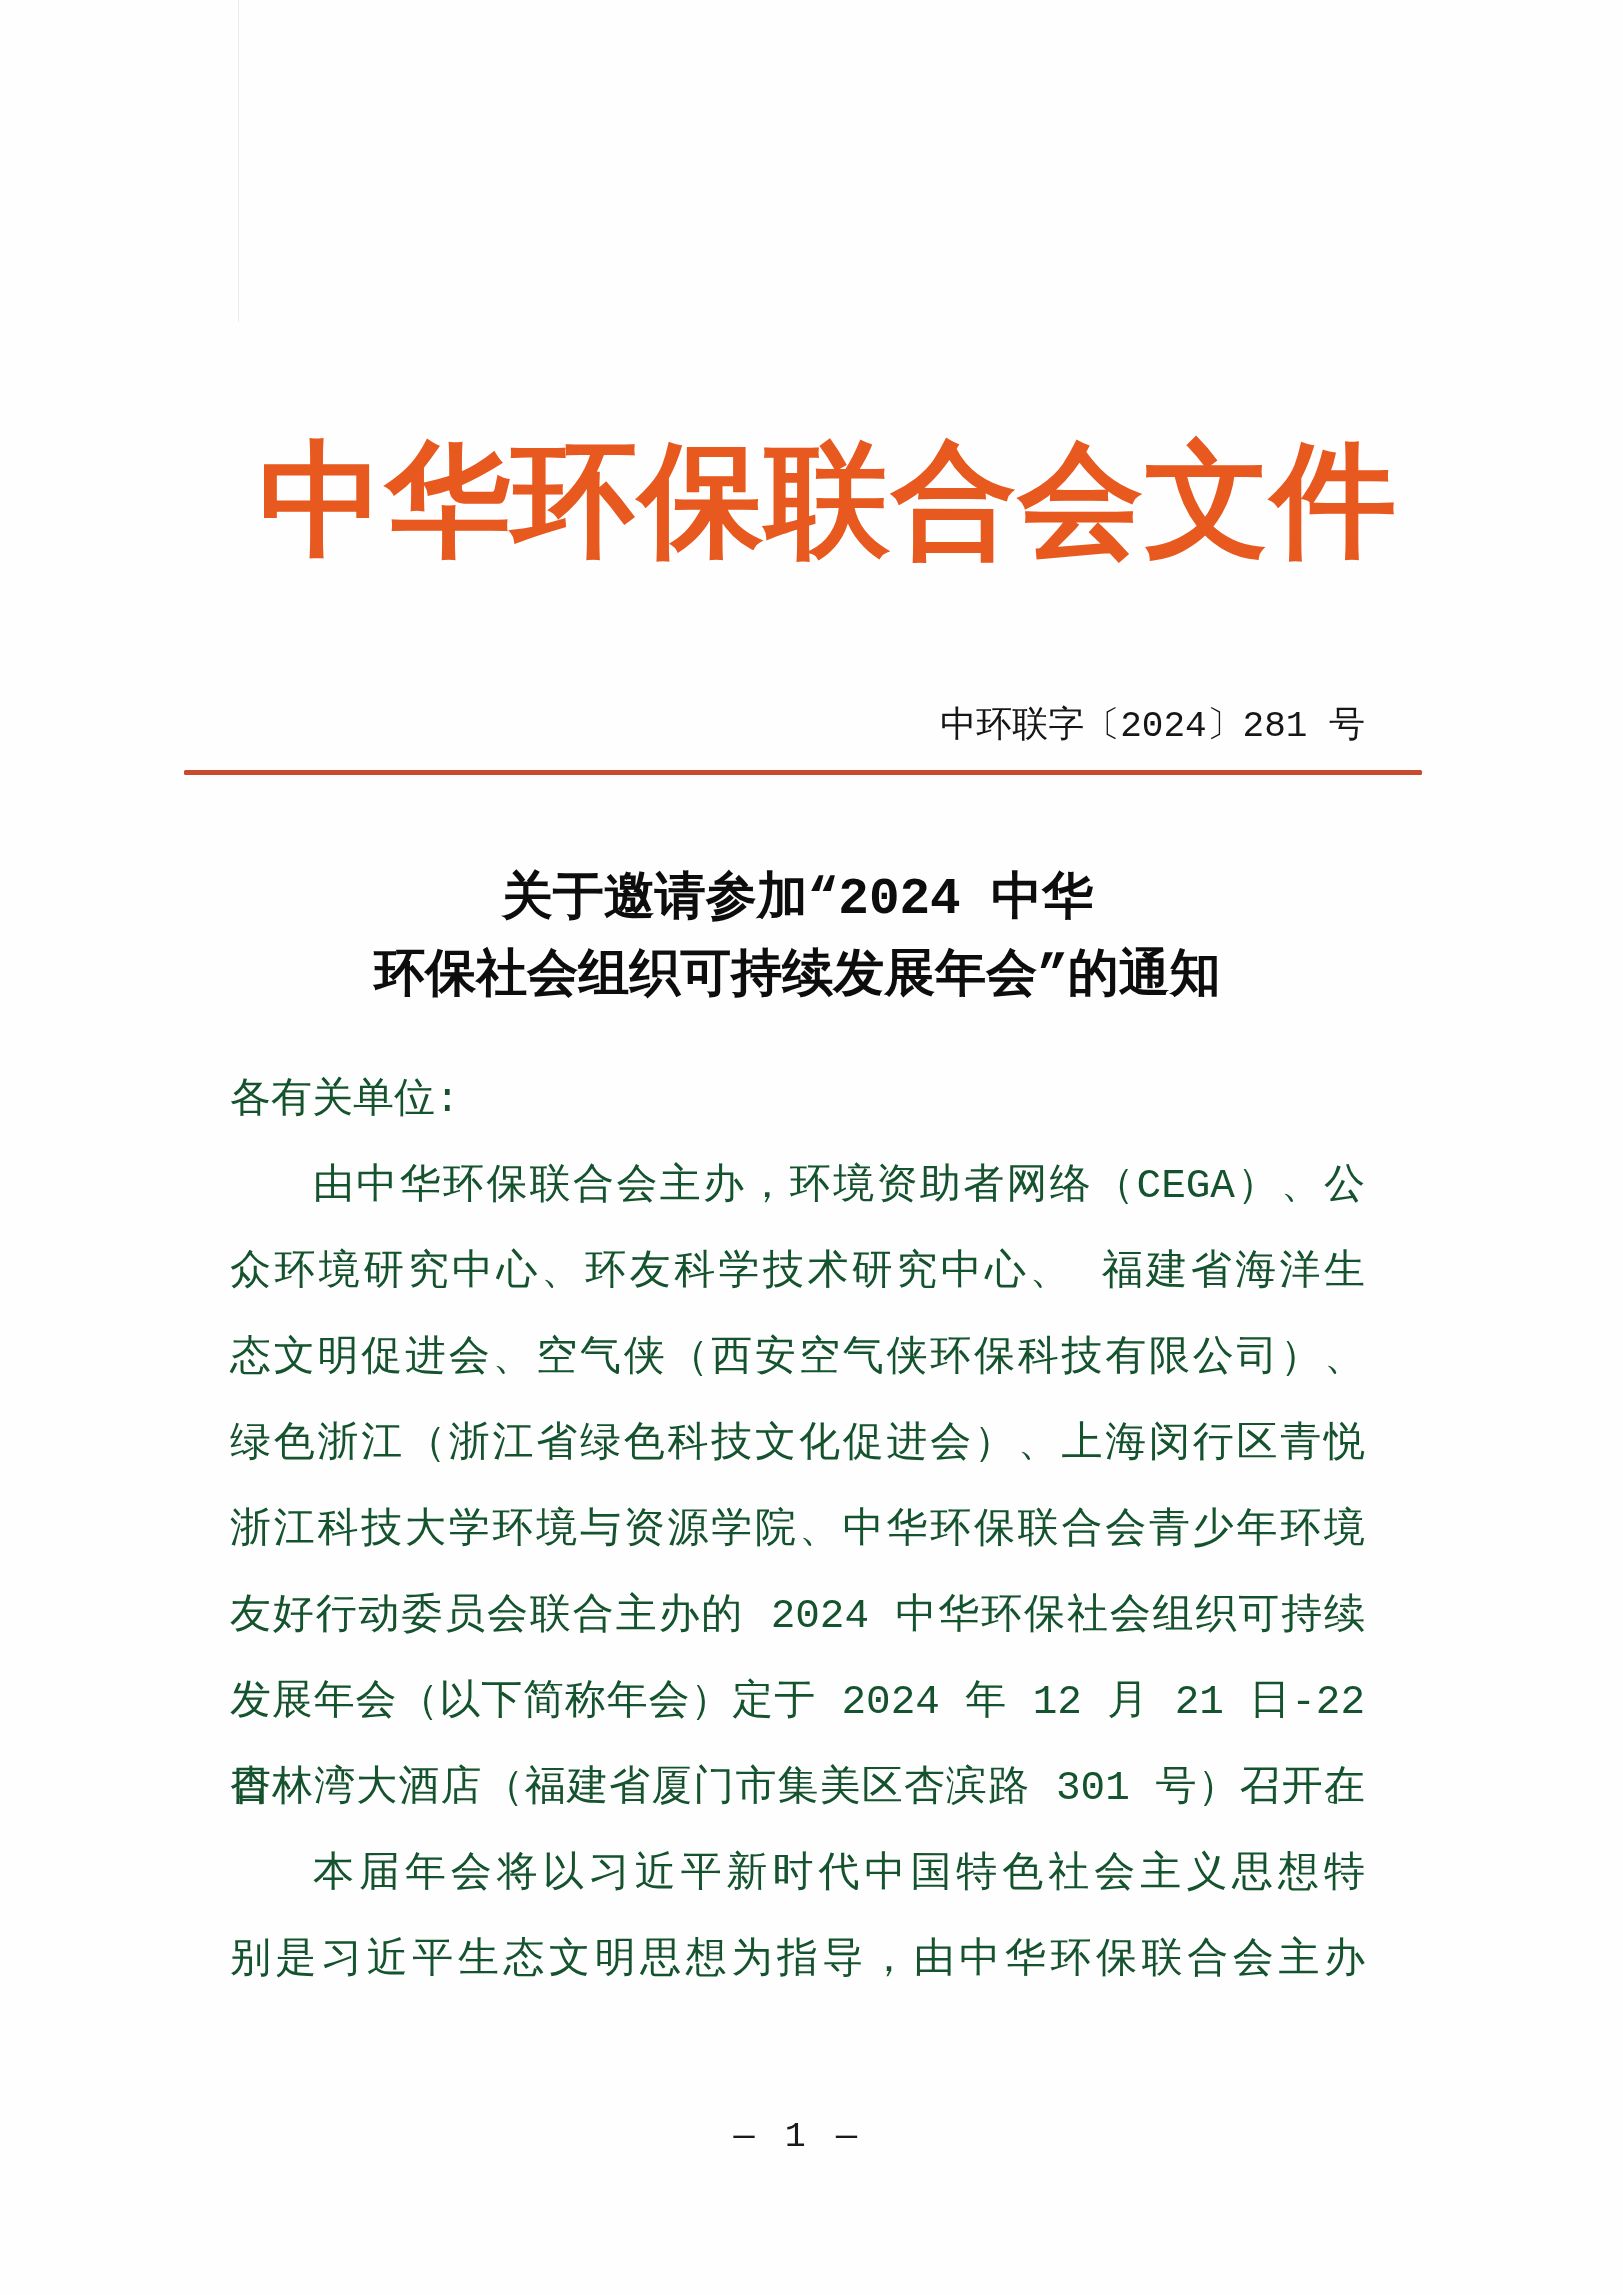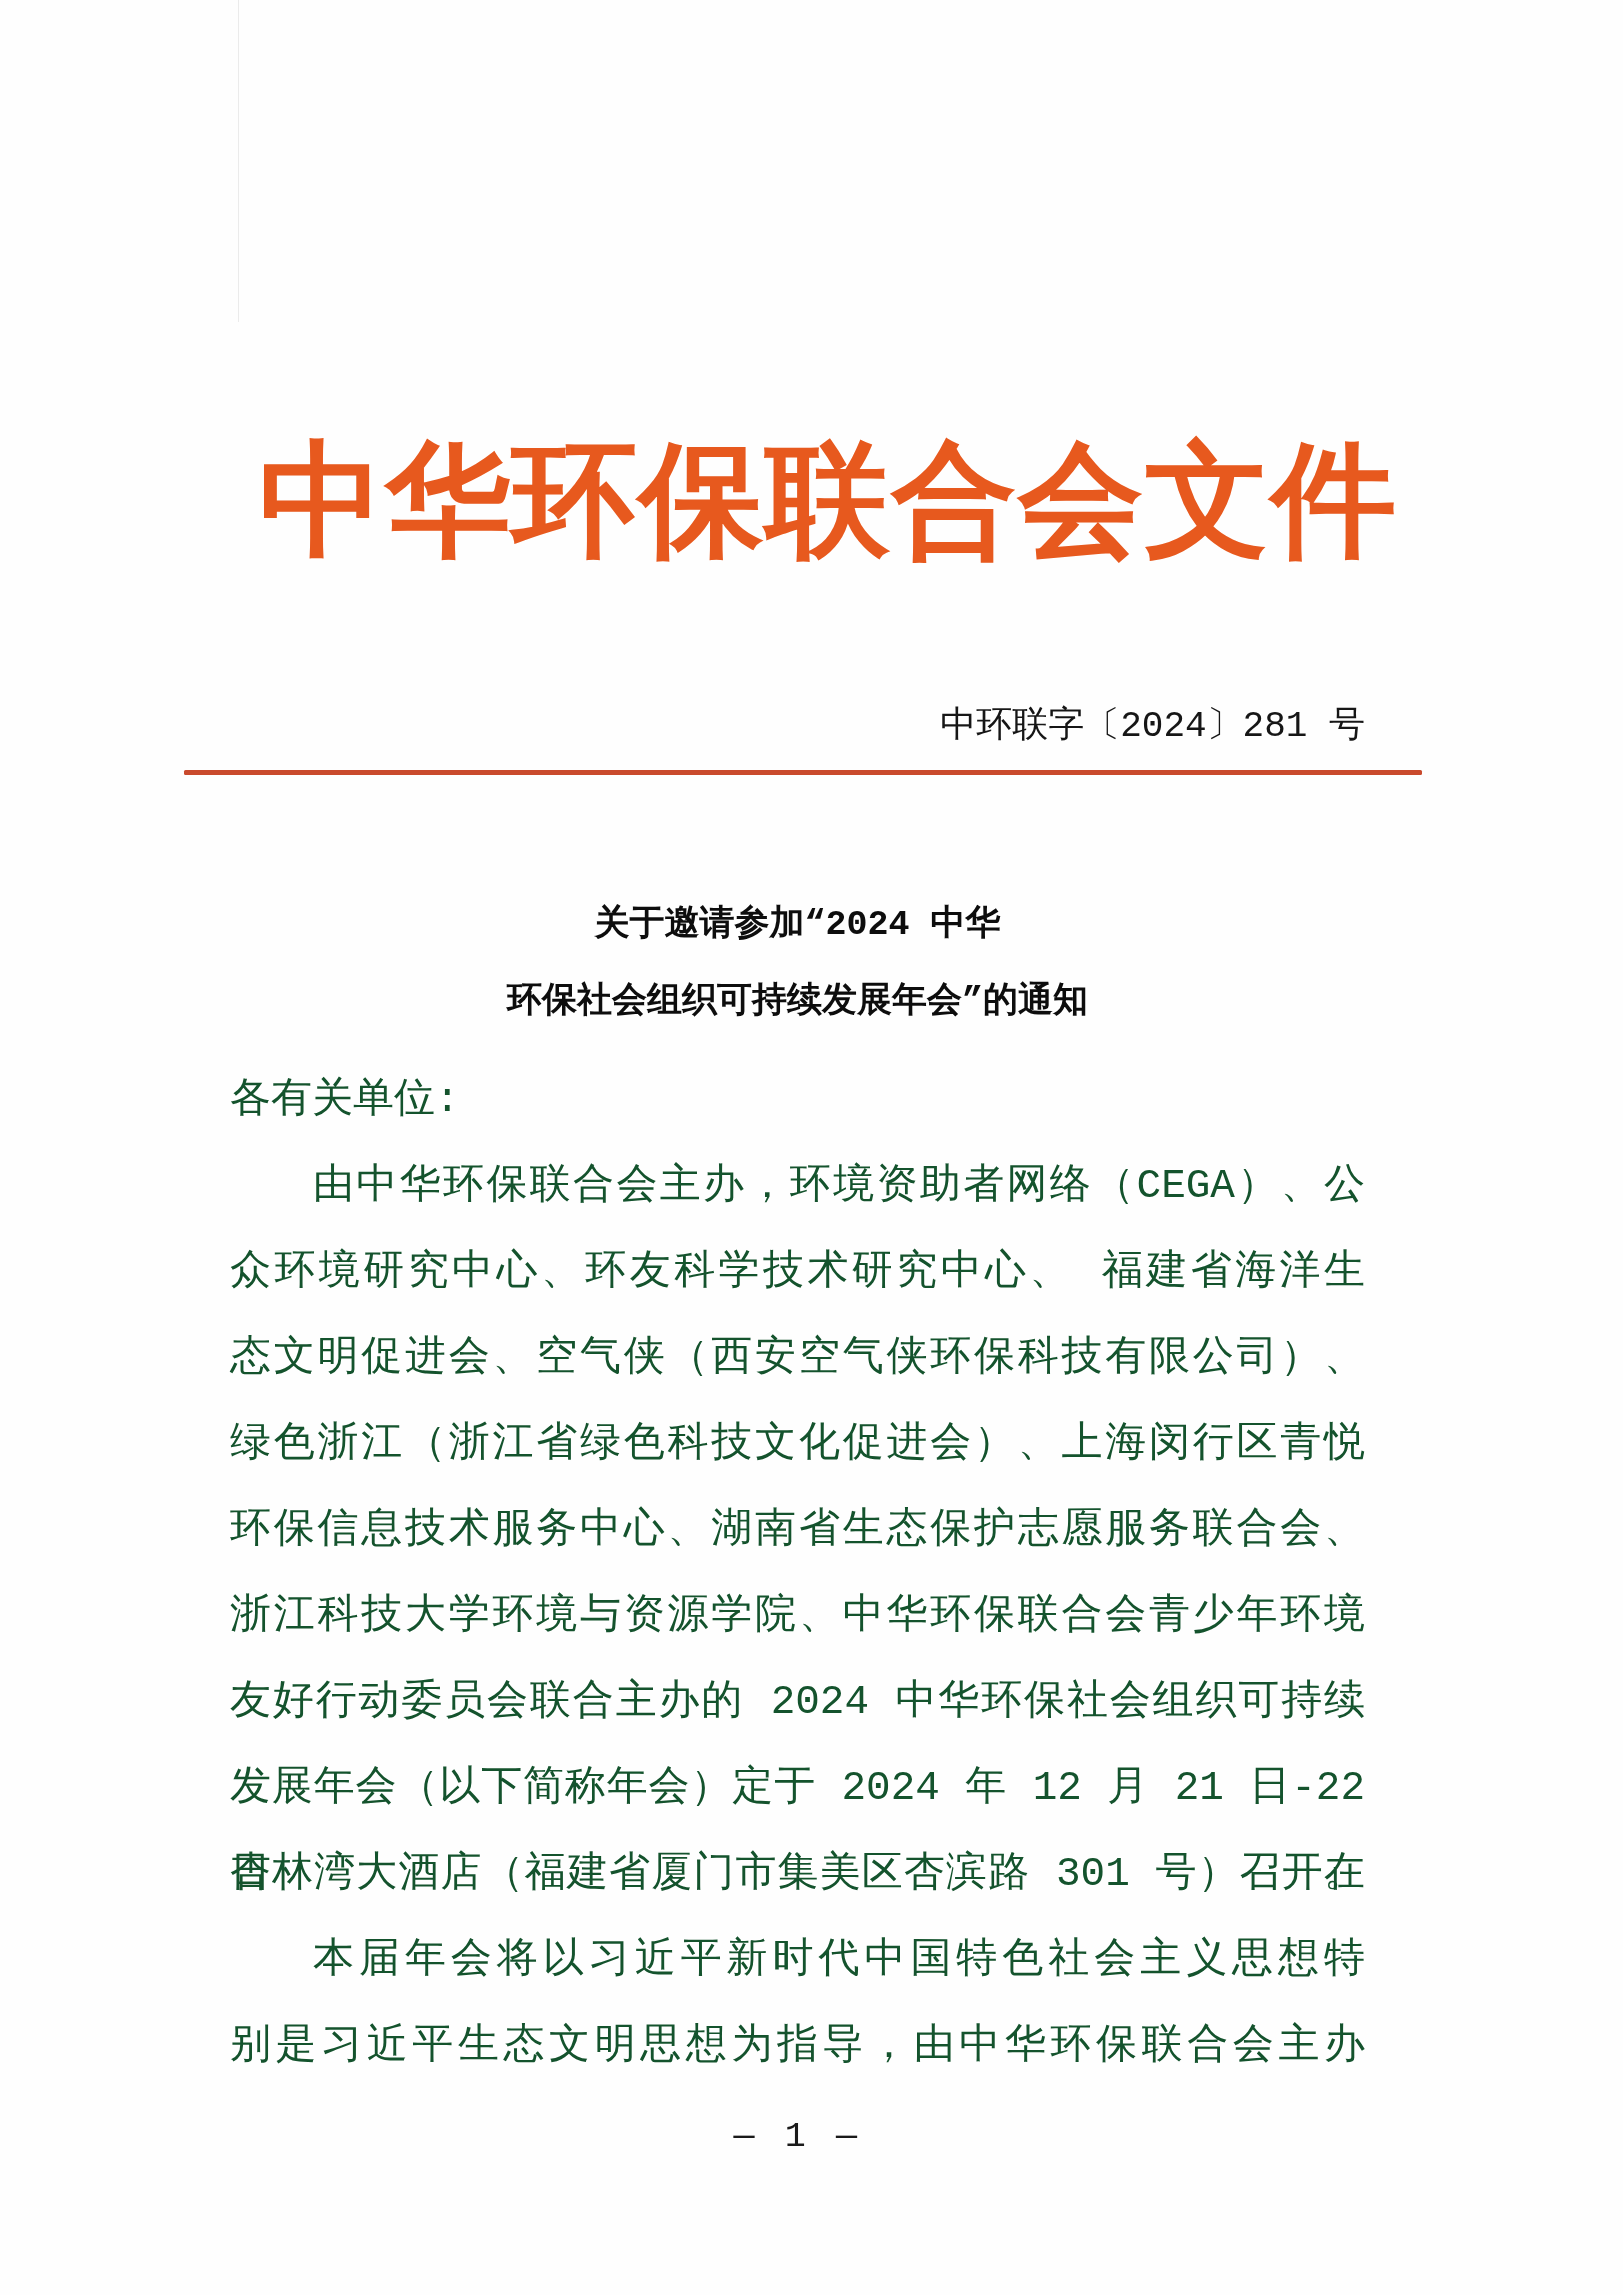--- a/index.html
+++ b/index.html
@@ -56,24 +56,23 @@
     width: 1238px; height: 5.4px;
     background: var(--rule);
     border-radius: 1.5px;
   }
   .notice-title {
     position: absolute;
     left: 230px; top: 861px;
     width: 1135px;
     text-align: center;
     font-weight: bold;
-    font-size: 35px;
+    font-size: 51px;
     line-height: 77px;
     color: #0d0d0d;
-    margin-top: 26px;
   }
   .body-block {
     position: absolute;
     left: 230px; top: 1057px;
     width: 1135px;
     font-size: 41px;
     color: #14532d;
   }
   .body-line {
     height: 86px;
@@ -113,21 +112,20 @@
     <div>关于邀请参加“2024 中华</div>
     <div>环保社会组织可持续发展年会”的通知</div>
   </div>
 
   <div class="body-block">
     <div class="body-line short">各有关单位:</div>
     <div class="body-line indent">由中华环保联合会主办，环境资助者网络（CEGA）、公</div>
     <div class="body-line">众环境研究中心、环友科学技术研究中心、 福建省海洋生</div>
     <div class="body-line">态文明促进会、空气侠（西安空气侠环保科技有限公司）、</div>
     <div class="body-line">绿色浙江（浙江省绿色科技文化促进会）、上海闵行区青悦</div>
-    <div class="body-line">环保信息技术服务中心、湖南省生态保护志愿服务联合会、</div>
     <div class="body-line">浙江科技大学环境与资源学院、中华环保联合会青少年环境</div>
     <div class="body-line">友好行动委员会联合主办的 2024 中华环保社会组织可持续</div>
     <div class="body-line">发展年会（以下简称年会）定于 2024 年 12 月 21 日-22 日在</div>
     <div class="body-line">杏林湾大酒店（福建省厦门市集美区杏滨路 301 号）召开。</div>
     <div class="body-line indent">本届年会将以习近平新时代中国特色社会主义思想特</div>
     <div class="body-line">别是习近平生态文明思想为指导，由中华环保联合会主办</div>
   </div>
 
   <div class="page-number">— 1 —</div>
 

